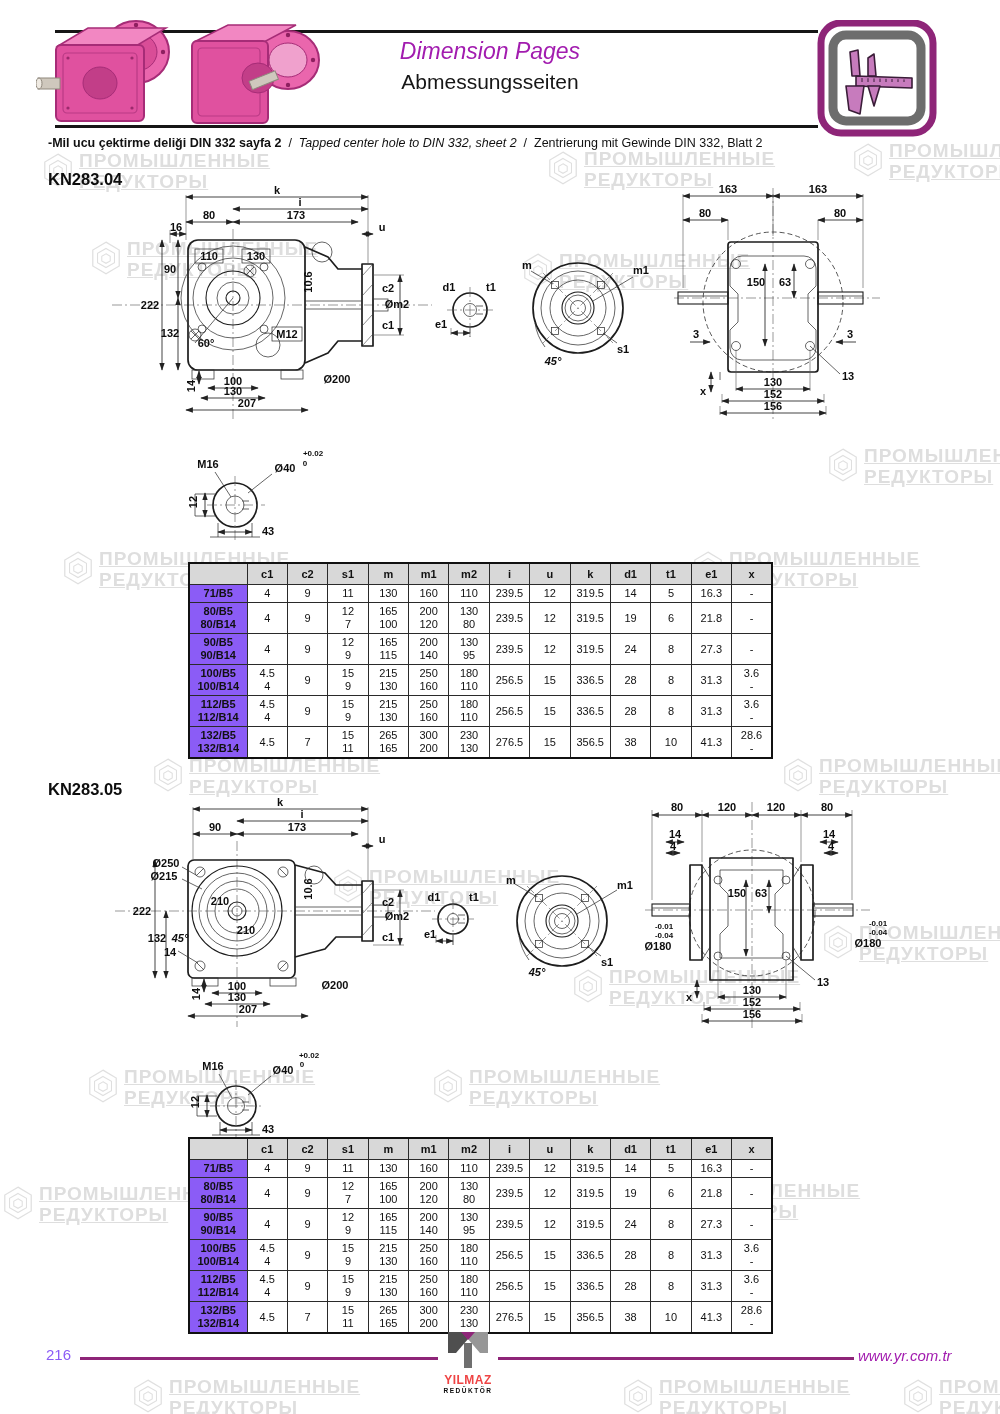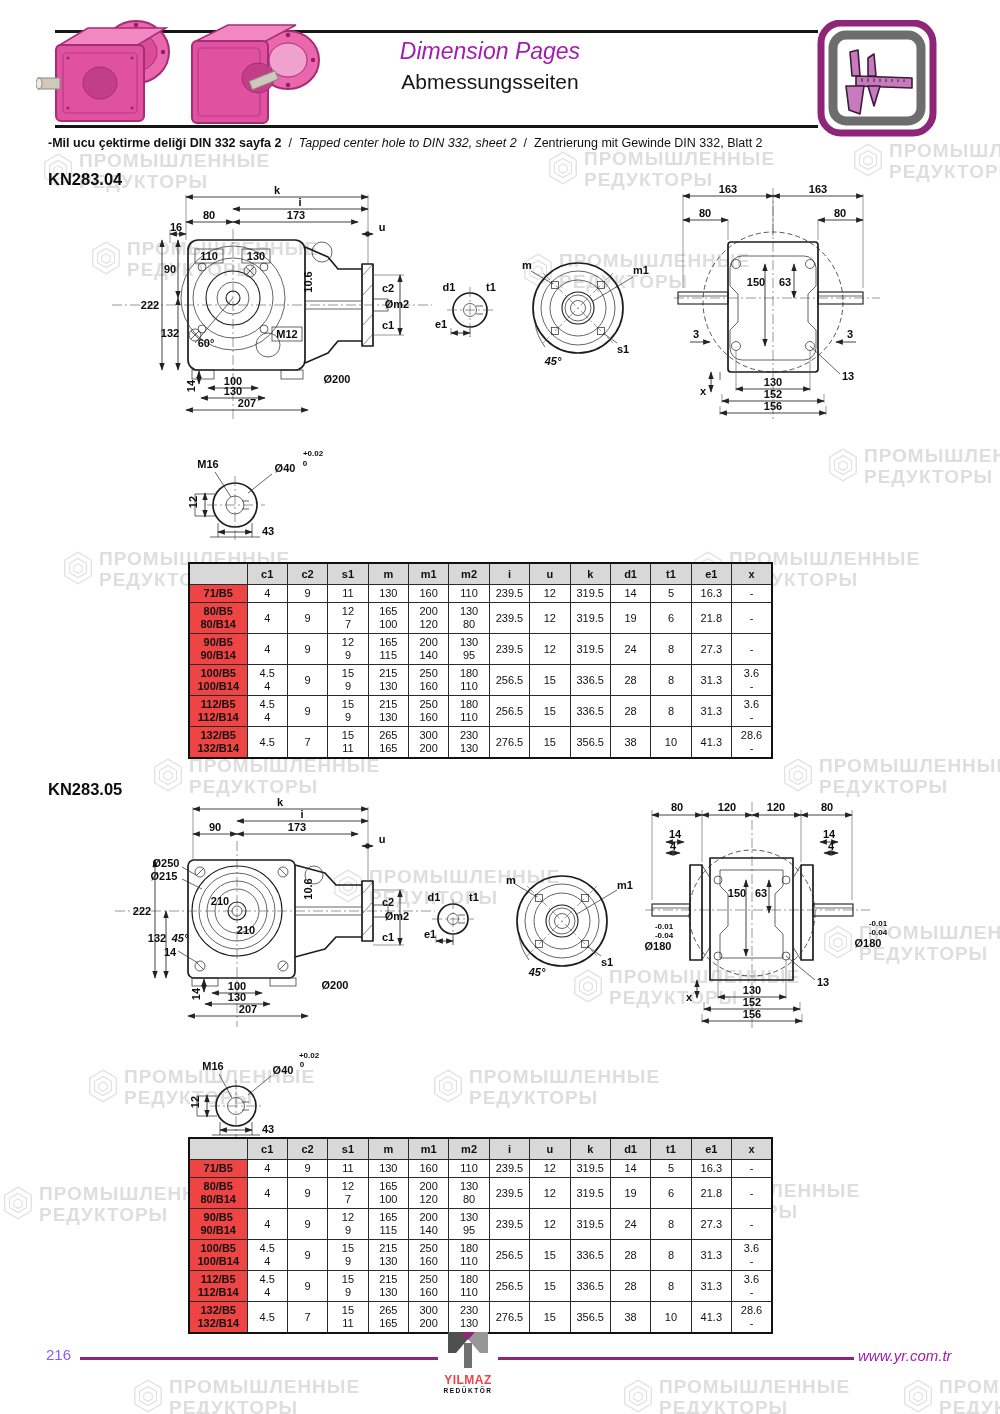--- a/index.html
+++ b/index.html
@@ -10,41 +10,41 @@
   .titles{position:absolute;left:280px;top:33px;width:420px;text-align:center;}
   .t-tr{font-size:23px;font-weight:bold;color:#0d0d0d;}
   .t-en{font-size:23px;font-style:italic;color:#a21caf;margin-top:5px;}
   .t-de{font-size:21px;color:#161616;margin-top:5px;}
   .subtitle{position:absolute;left:48px;top:136px;font-size:12.5px;color:#111;white-space:nowrap;}
   .subtitle .b{font-weight:bold;}
   .subtitle .i{font-style:italic;}
   .model-h{position:absolute;left:48px;font-size:16.5px;font-weight:bold;color:#0d0d0d;}
   
   .wm{position:absolute;display:flex;gap:3px;opacity:.8;pointer-events:none;z-index:0;}
-  .wm .t{font-weight:bold;color:#d6d6d6;font-size:19px;letter-spacing:1px;line-height:21px;white-space:nowrap;}
+  .wm .t{font-weight:bold;color:#d6d6d6;font-size:19px;letter-spacing:1px;line-height:21px;white-space:nowrap;text-decoration:underline;}
   .page > *:not(.wm){z-index:1;}
   
   .draw{position:absolute;}
   .oln{fill:none;stroke:#1d1d1d;stroke-width:1.7;stroke-linejoin:round;}
   .md{fill:none;stroke:#1d1d1d;stroke-width:1.1;}
   .thin{fill:none;stroke:#333;stroke-width:.75;}
   .cl{stroke:#555;stroke-width:.6;stroke-dasharray:10 3 2 3;fill:none;}
   .dsh{fill:none;stroke:#444;stroke-width:.9;stroke-dasharray:5 3;}
   .dl{stroke:#222;stroke-width:.85;fill:none;}
   .ext{stroke:#555;stroke-width:.6;}
   .hatch{stroke:#444;stroke-width:.6;}
   text.lbl{font-family:"Liberation Sans",sans-serif;font-size:11px;font-weight:bold;fill:#0d0d0d;text-anchor:middle;}
   text.sm{font-family:"Liberation Sans",sans-serif;font-size:8px;font-weight:bold;fill:#0d0d0d;text-anchor:middle;}
   
   .dim-table{position:absolute;border-collapse:collapse;table-layout:fixed;width:585px;
              font-size:11px;background:#fff;border:2px solid #111;}
   .dim-table th,.dim-table td{border:1px solid #2a2a2a;text-align:center;vertical-align:middle;
              white-space:pre-line;padding:2px 0;line-height:13px;color:#111;}
   .dim-table thead th{background:#d8d8d8;font-weight:bold;height:16px;}
-  .dim-table tbody th{background:#ef4444;font-weight:bold;}
+  .dim-table tbody th{background:#8b5cf6;font-weight:bold;}
   
   .f-line{position:absolute;top:1357px;height:2.5px;background:#8e2578;}
   .f-page{position:absolute;left:46px;top:1346px;font-size:15px;color:#8b5cf6;}
   .f-site{position:absolute;left:858px;top:1347px;font-size:15px;font-style:italic;color:#a21caf;}
   .f-logo{position:absolute;left:436px;top:1332px;width:64px;text-align:center;}
   .f-logo .l1{font-size:12px;font-weight:bold;letter-spacing:.5px;color:#ef4444;line-height:13px;}
   .f-logo .l2{font-size:6.5px;font-weight:bold;letter-spacing:1.5px;color:#0a0a0a;line-height:7px;}
 </style>
 </head>
 <body>

